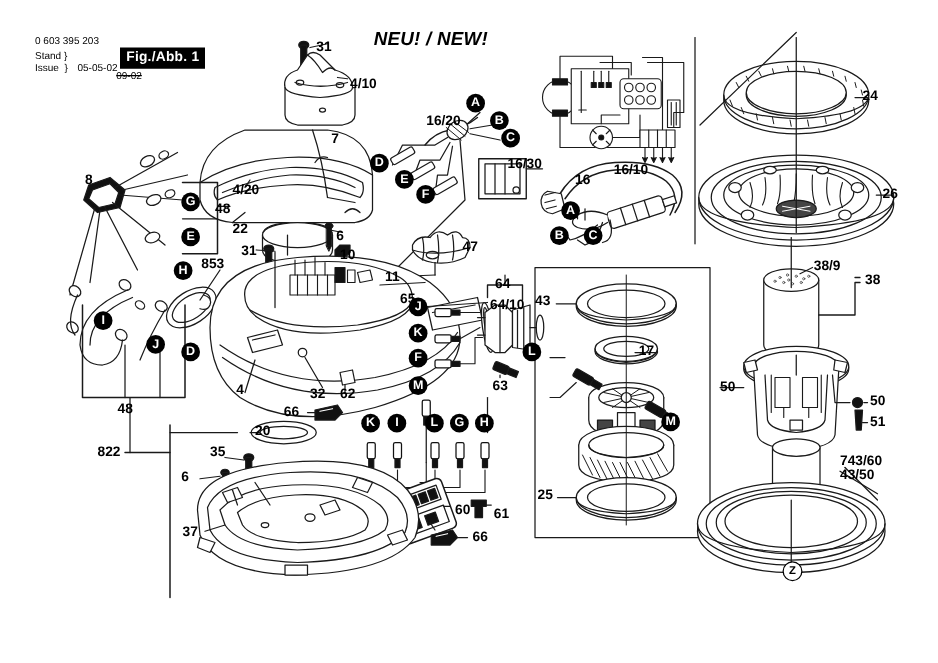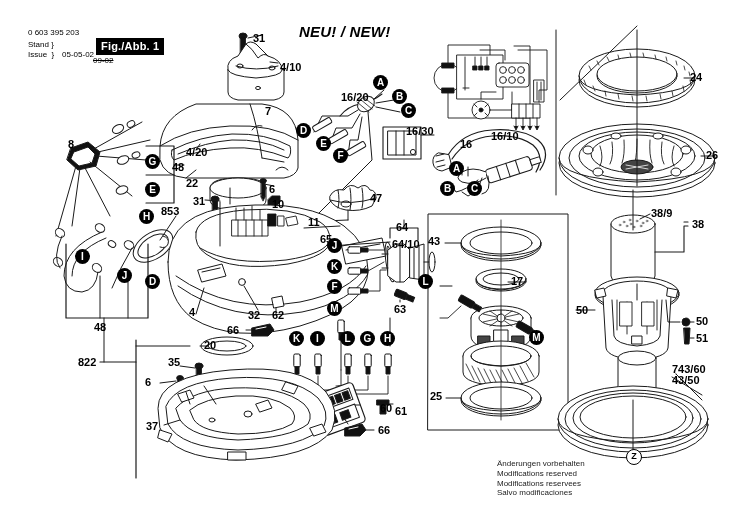--- a/index.html
+++ b/index.html
@@ -30,26 +30,20 @@
 <div id="sheet">
 
   <div class="lbl hdr" style="left:28px;top:28px;">0 603 395 203</div>
   <div class="lbl hdr" style="left:28px;top:40px;">Stand }</div>
   <div class="lbl hdr" style="left:28px;top:50px;">Issue  }</div>
   <div class="lbl hdr" style="left:62px;top:56px;text-decoration:line-through;padding-left:31px;">09-02</div>
   <div class="lbl hdr" style="left:62px;top:50px;">05-05-02</div>
   <div id="figbadge">Fig./Abb. 1</div>
   <div class="lbl title" style="left:299px;top:26px;font-style:italic;">NEU! / NEW!</div>
 
-  <div style="position:absolute;left:497px;top:459px;">
-    <div class="lbl foot" style="position:static;">Änderungen vorbehalten</div>
-    <div class="lbl foot" style="position:static;">Modifications reserved</div>
-    <div class="lbl foot" style="position:static;">Modifications reservees</div>
-    <div class="lbl foot" style="position:static;">Salvo modificaciones</div>
-  </div>
 
   <svg id="svgroot" viewBox="0 0 750 530">
     <defs>
       <g id="screw-v">
         <ellipse cx="0" cy="0" rx="4" ry="3" fill="#111"></ellipse>
         <rect x="-2.4" y="0" width="4.8" height="20" fill="#111"></rect>
         <path d="M-2.4 20 L2.4 20 L0 25 Z" fill="#111"></path>
       </g>
       <g id="conn-pin">
         <rect x="0" y="-3.2" width="13" height="6.4" rx="1.4" fill="#fff" stroke="#111" stroke-width="1"></rect>
@@ -642,21 +636,21 @@
   <div class="lbl" style="left:394px;top:304px;">63</div>
   <div class="lbl" style="left:248px;top:310px;">32</div>
   <div class="lbl" style="left:272px;top:310px;">62</div>
   <div class="lbl" style="left:227px;top:325px;">66</div>
   <div class="lbl" style="left:189px;top:307px;">4</div>
   <div class="lbl" style="left:204px;top:340px;">20</div>
   <div class="lbl" style="left:78px;top:357px;">822</div>
   <div class="lbl" style="left:168px;top:357px;">35</div>
   <div class="lbl" style="left:145px;top:377px;">6</div>
   <div class="lbl" style="left:146px;top:421px;">37</div>
-  <div class="lbl" style="left:380px;top:403px;">60</div>
+  <div class="lbl" style="left:364px;top:403px;">60</div>
   <div class="lbl" style="left:395px;top:406px;">61</div>
   <div class="lbl" style="left:378px;top:425px;">66</div>
   <div class="lbl" style="left:341px;top:92px;">16/20</div>
   <div class="lbl" style="left:406px;top:126px;">16/30</div>
   <div class="lbl" style="left:460px;top:139px;">16</div>
   <div class="lbl" style="left:491px;top:131px;">16/10</div>
   <div class="lbl" style="left:428px;top:236px;">43</div>
   <div class="lbl" style="left:511px;top:276px;">17</div>
   <div class="lbl" style="left:430px;top:391px;">25</div>
   <div class="lbl" style="left:690px;top:72px;">24</div>

